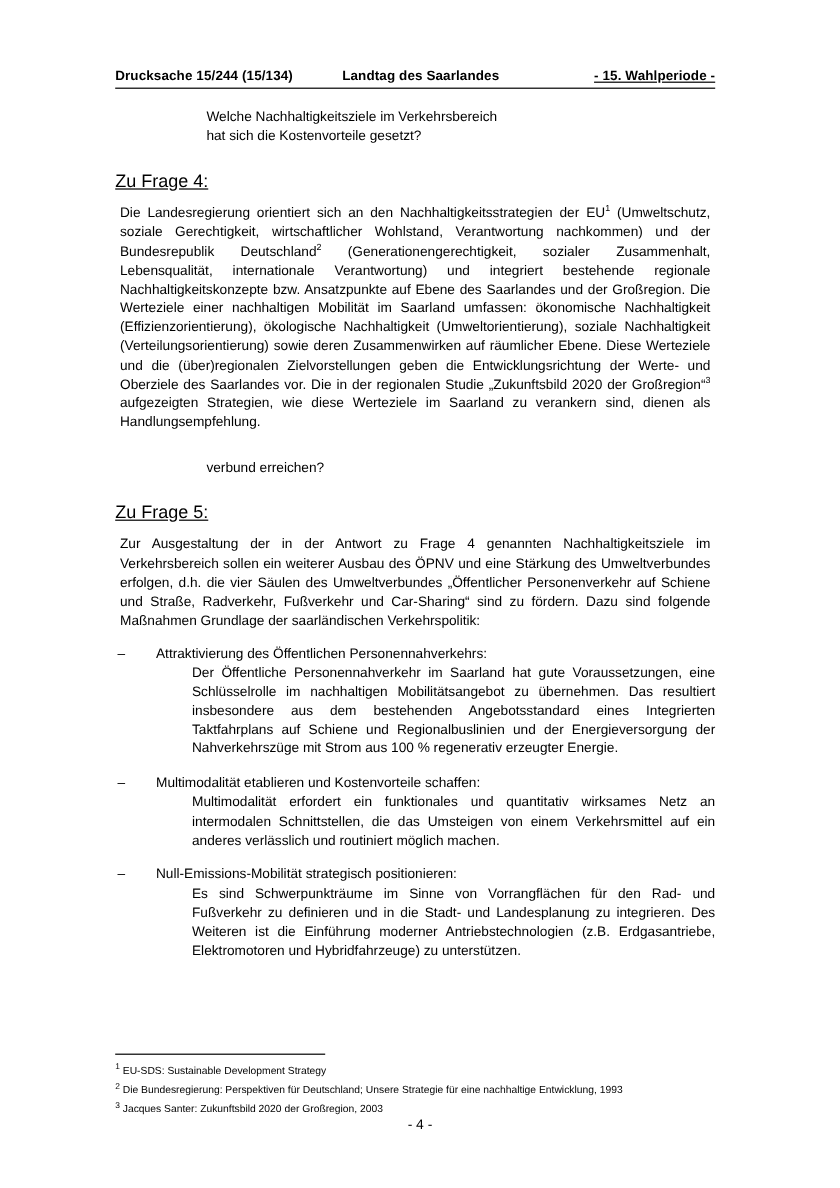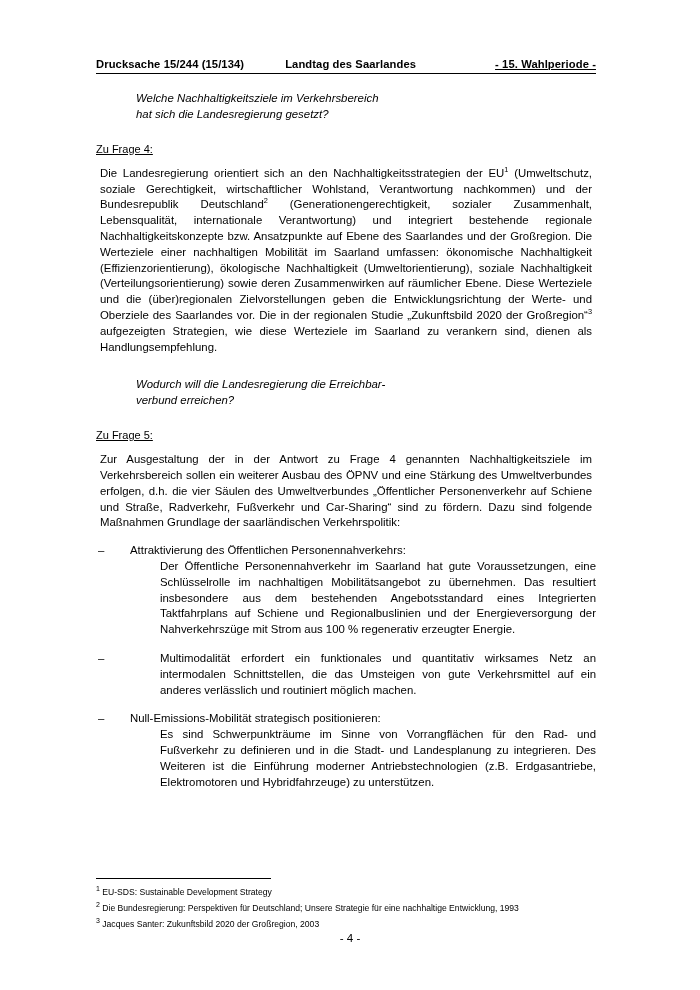--- a/index.html
+++ b/index.html
@@ -37,32 +37,31 @@
   .header .h-mid { white-space: nowrap; margin-left: -38px;}
   .header .h-right { white-space: nowrap; text-decoration: underline; }
 
   .body-col {
     margin-top: 17px;
     font-size: 11.4px;
     line-height: 1.385;
   }
 
   .q-block {
-    margin-left: 40px;
+    margin-left: 76px;
     margin-right: 8px;
     text-align: justify;
     text-justify: inter-word;
-    font-style: italic;
   }
   .q-block p { margin: 0; }
 
   .ans-head {
     margin-top: 19px;
     margin-bottom: 9px;
-    font-size: 11px;
+    font-size: 15px;
     text-decoration: underline;
   }
 
   .para {
     text-align: justify;
     text-justify: inter-word;
     margin: 4px;
     hyphens: manual;
   }
 
@@ -134,52 +133,52 @@
   <div class="header">
     <span class="h-left">Drucksache 15/244 (15/134)</span>
     <span class="h-mid">Landtag des Saarlandes</span>
     <span class="h-right">- 15. Wahlperiode -</span>
   </div>
 
   <div class="body-col">
 
     <div class="q-block">
       <p>Welche Nachhaltigkeitsziele im Verkehrsbereich</p>
-      <p>hat sich die Landesregierung gesetzt?</p>
+      <p>hat sich die Kostenvorteile gesetzt?</p>
     </div>
 
     <div class="ans-head">Zu Frage 4:</div>
 
     <p class="para"><span>Die Landesregierung orientiert sich an den Nachhaltigkeitsstrategien der EU</span><sup>1</sup><span> (Umweltschutz, soziale Gerechtigkeit, wirtschaftlicher Wohlstand, Verantwortung nachkommen) und der Bundesrepublik Deutschland</span><sup>2</sup><span> (Generationengerechtigkeit, sozialer Zusammenhalt, Lebensqualität, internationale Verantwortung) und integriert bestehende regionale Nachhaltigkeitskonzepte bzw. Ansatzpunkte auf Ebene des Saarlandes und der Großregion. Die Werteziele einer nachhaltigen Mobilität im Saarland umfassen: ökonomische Nachhaltigkeit (Effizienzorientierung), ökologische Nachhaltigkeit (Umweltorientierung), soziale Nachhaltigkeit (Verteilungsorientierung) sowie deren Zusammenwirken auf räumlicher Ebene. Diese Werteziele und die (über)regionalen Zielvorstellungen geben die Entwicklungsrichtung der Werte- und Oberziele des Saarlandes vor. Die in der regionalen Studie „Zukunftsbild 2020 der Großregion“</span><sup>3</sup><span> aufgezeigten Strategien, wie diese Werteziele im Saarland zu verankern sind, dienen als Handlungsempfehlung.</span></p>
 
     <div class="spacer-18"></div>
 
     <div class="q-block">
-      <p>Wodurch will die Landesregierung die Erreichbar-</p>
       <p>verbund erreichen?</p>
     </div>
 
     <div class="ans-head">Zu Frage 5:</div>
 
     <p class="para">Zur Ausgestaltung der in der Antwort zu Frage 4 genannten Nachhaltigkeitsziele im Verkehrsbereich sollen ein weiterer Ausbau des ÖPNV und eine Stärkung des Umweltverbundes erfolgen, d.h. die vier Säulen des Umweltverbundes „Öffentlicher Personenverkehr auf Schiene und Straße, Radverkehr, Fußverkehr und Car-Sharing“ sind zu fördern. Dazu sind folgende Maßnahmen Grundlage der saarländischen Verkehrspolitik:</p>
 
     <div class="bullets">
 
       <div class="bullet-row">
         <span class="bullet-dash">–</span>
         <span class="bullet-body">
           <span class="bullet-title">Attraktivierung des Öffentlichen Personennahverkehrs:</span>
           <span class="bullet-text">Der Öffentliche Personennahverkehr im Saarland hat gute Voraussetzungen, eine Schlüsselrolle im nachhaltigen Mobilitätsangebot zu übernehmen. Das resultiert insbesondere aus dem bestehenden Angebotsstandard eines Integrierten Taktfahrplans auf Schiene und Regionalbuslinien und der Energieversorgung der Nahverkehrszüge mit Strom aus 100 % regenerativ erzeugter Energie.</span>
         </span>
       </div>
 
       <div class="bullet-row">
         <span class="bullet-dash">–</span>
         <span class="bullet-body">
-          <span class="bullet-text">Multimodalität erfordert ein funktionales und quantitativ wirksames Netz an intermodalen Schnittstellen, die das Umsteigen von gute Verkehrsmittel auf ein anderes verlässlich und routiniert möglich machen.</span>
+          <span class="bullet-title">Multimodalität etablieren und Kostenvorteile schaffen:</span>
+          <span class="bullet-text">Multimodalität erfordert ein funktionales und quantitativ wirksames Netz an intermodalen Schnittstellen, die das Umsteigen von einem Verkehrsmittel auf ein anderes verlässlich und routiniert möglich machen.</span>
         </span>
       </div>
 
       <div class="bullet-row">
         <span class="bullet-dash">–</span>
         <span class="bullet-body">
           <span class="bullet-title">Null-Emissions-Mobilität strategisch positionieren:</span>
           <span class="bullet-text">Es sind Schwerpunkträume im Sinne von Vorrangflächen für den Rad- und Fußverkehr zu definieren und in die Stadt- und Landesplanung zu integrieren. Des Weiteren ist die Einführung moderner Antriebstechnologien (z.B. Erdgasantriebe, Elektromotoren und Hybridfahrzeuge) zu unterstützen.</span>
         </span>
       </div>

